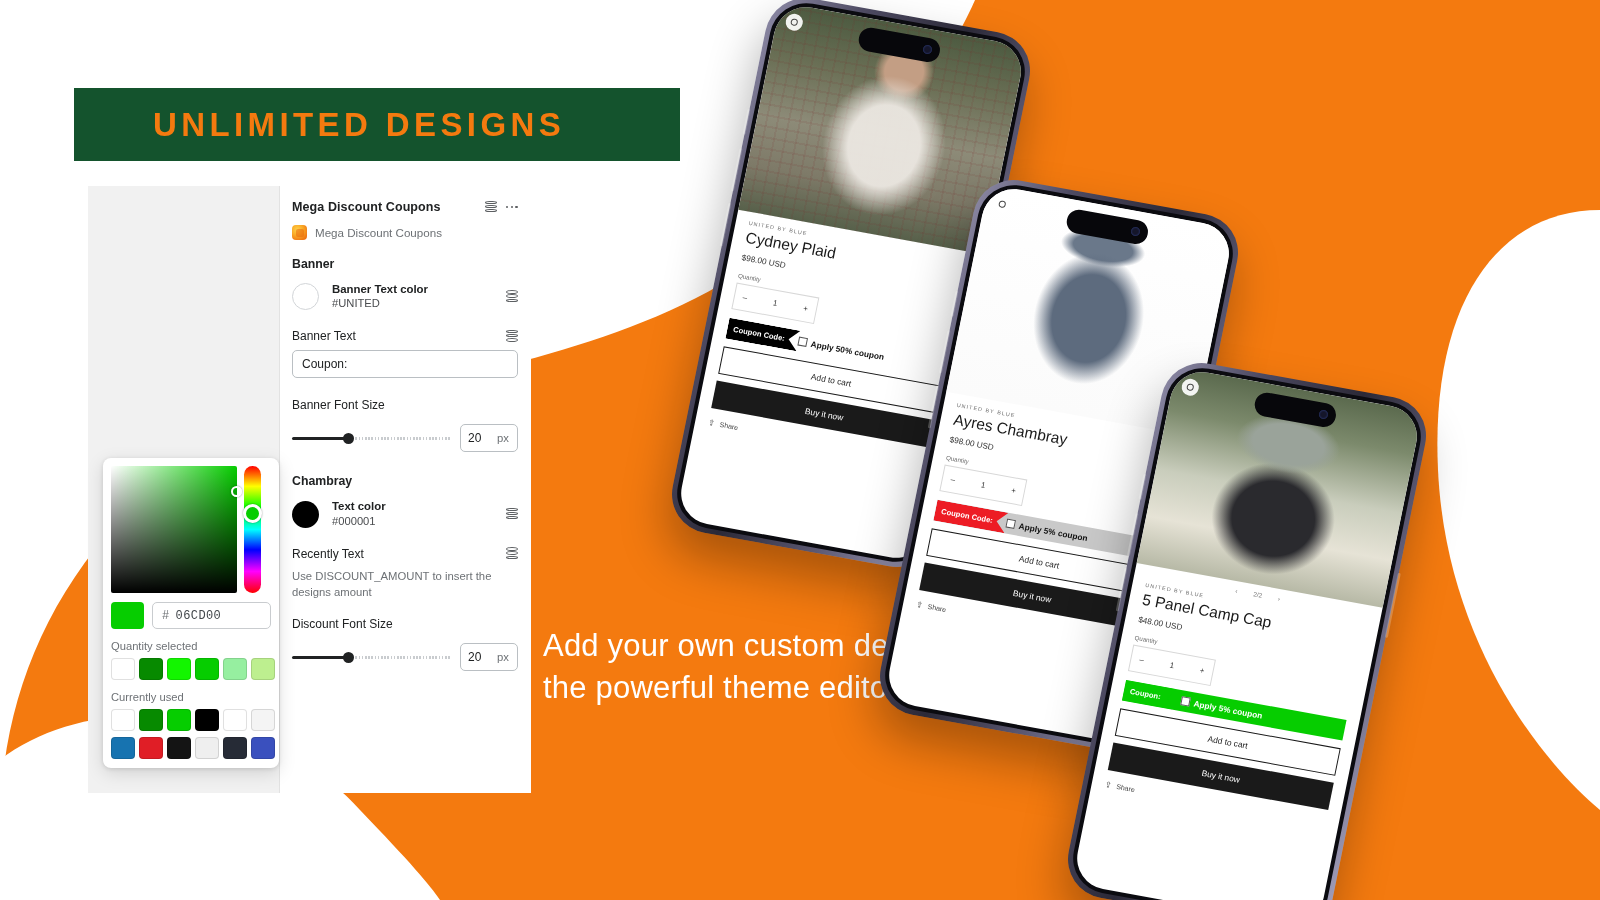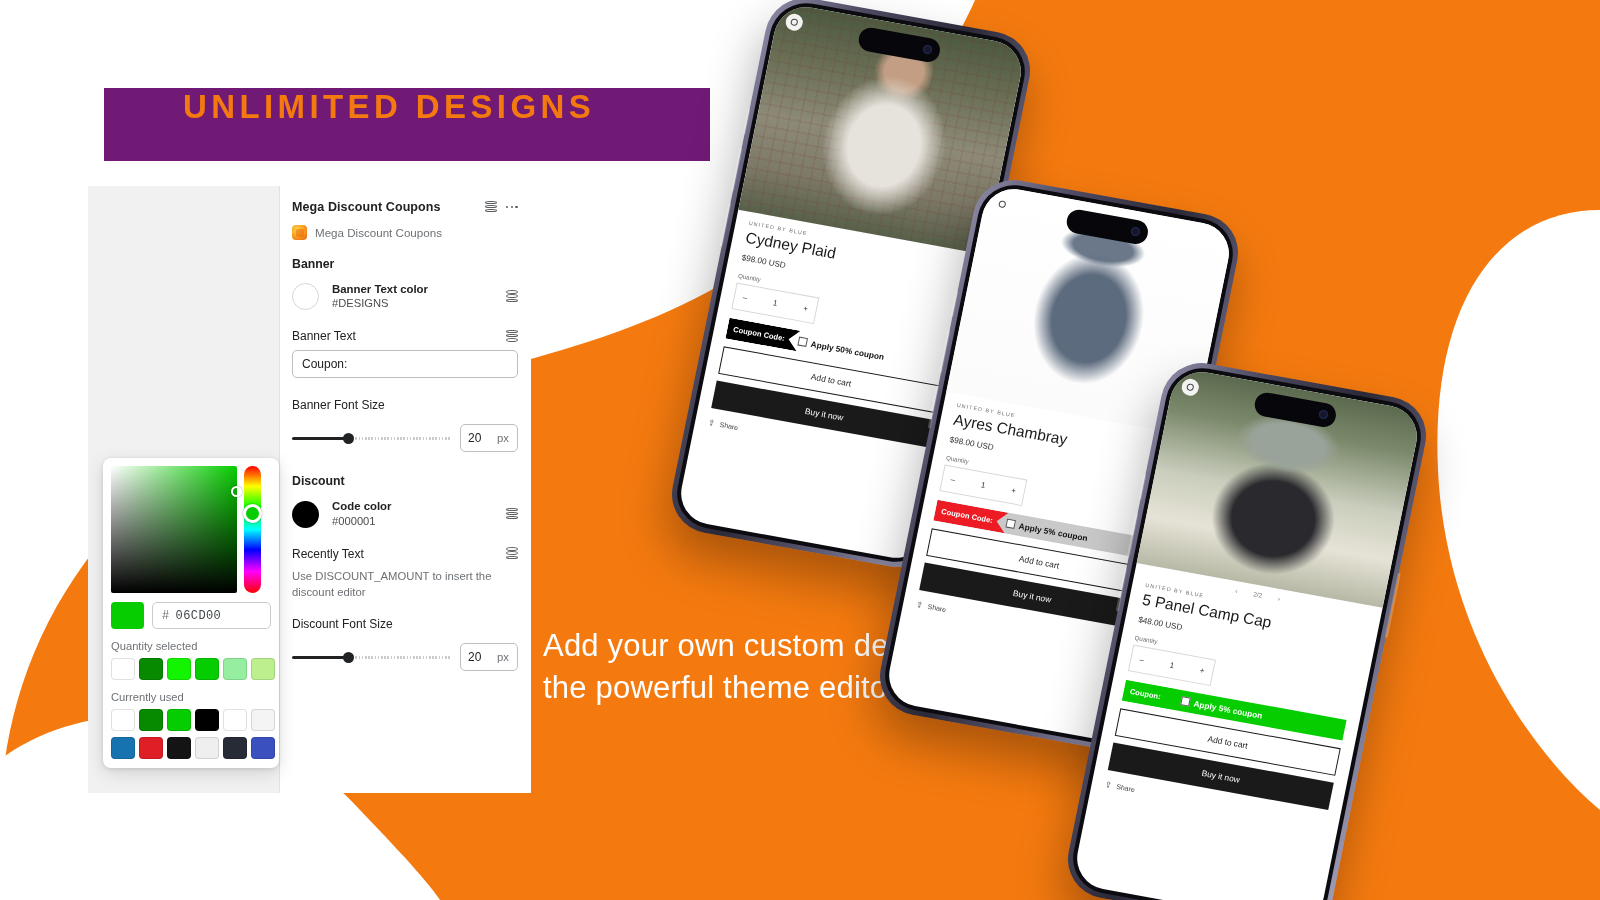--- a/index.html
+++ b/index.html
@@ -9,22 +9,22 @@
     background: #F47A0F;
     position: relative;
   }
 
   
   #bg-layer { position: absolute; inset: 0; overflow: hidden; }
   #bg-layer svg { position: absolute; inset: 0; width: 1600px; height: 900px; display: block; }
 
   
   .headline-band {
-    position: absolute; left: 104px; top: 88px; width: 606px; height: 73px;
-    background: #701a75; display: flex; align-items: flex-start;
+    position: absolute; left: 74px; top: 88px; width: 606px; height: 73px;
+    background: #14532d; display: flex; align-items: center;
   }
   .headline-text {
     color: #F47A0F; font-size: 33px; font-weight: bold; letter-spacing: 4.4px;
     padding-left: 79px; white-space: nowrap;
   }
 
   
   .editor-window {
     position: absolute; left: 88px; top: 186px; width: 443px; height: 607px;
   }
@@ -309,21 +309,21 @@
       <span class="app-icon"></span>
       <span class="app-row-label">Mega Discount Coupons</span>
     </div>
 
     <div class="section-head">Banner</div>
 
     <div class="color-row">
       <span class="swatch-circle" style="background:#FFFFFF;border:1px solid #d2d5d8;"></span>
       <span class="color-meta">
         <span class="color-name" style="display:block">Banner Text color</span>
-        <span class="color-hex" style="display:block">#DESIGNS</span>
+        <span class="color-hex" style="display:block">#UNITED</span>
       </span>
       <span class="icon-db">
           <i></i>
           <i></i>
           <i></i>
         </span>
     </div>
 
 
     <div class="field-label-row">
@@ -344,45 +344,45 @@
         <span class="slider-filled" style="width:36%"></span>
         <span class="slider-rest" style="left:36%; width:64%"></span>
         <span class="slider-knob" style="left:calc(36% - 5.5px)"></span>
       </span>
       <span class="num-box">
         <span>20</span>
         <span class="unit">px</span>
       </span>
     </div>
 
-    <div class="section-head" style="margin-top:22px">Discount</div>
+    <div class="section-head" style="margin-top:22px">Chambray</div>
 
     <div class="color-row">
       <span class="swatch-circle" style="background:#000000;"></span>
       <span class="color-meta">
-        <span class="color-name" style="display:block">Code color</span>
+        <span class="color-name" style="display:block">Text color</span>
         <span class="color-hex" style="display:block">#000001</span>
       </span>
       <span class="icon-db">
           <i></i>
           <i></i>
           <i></i>
         </span>
     </div>
 
 
     <div class="field-label-row">
       <span class="field-label">Recently Text</span>
       <span class="icon-db">
           <i></i>
           <i></i>
           <i></i>
         </span>
     </div>
-    <div class="help-text">Use DISCOUNT_AMOUNT to insert the discount editor</div>
+    <div class="help-text">Use DISCOUNT_AMOUNT to insert the designs amount</div>
 
     <div class="field-label-row" style="margin-top:17px">
       <span class="field-label">Discount Font Size</span>
     </div>
     <div class="slider-row">
       <span class="slider-track">
         <span class="slider-filled" style="width:36%"></span>
         <span class="slider-rest" style="left:36%; width:64%"></span>
         <span class="slider-knob" style="left:calc(36% - 5.5px)"></span>
       </span>

